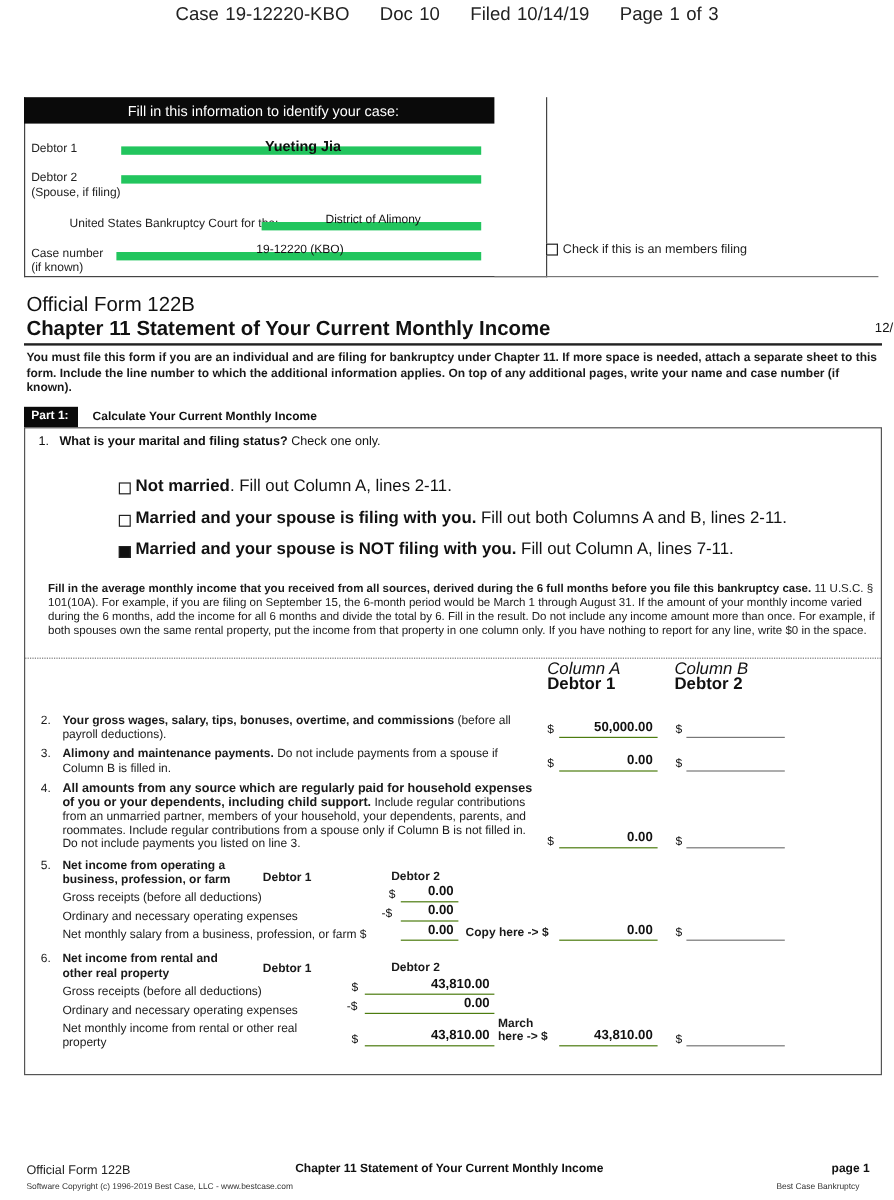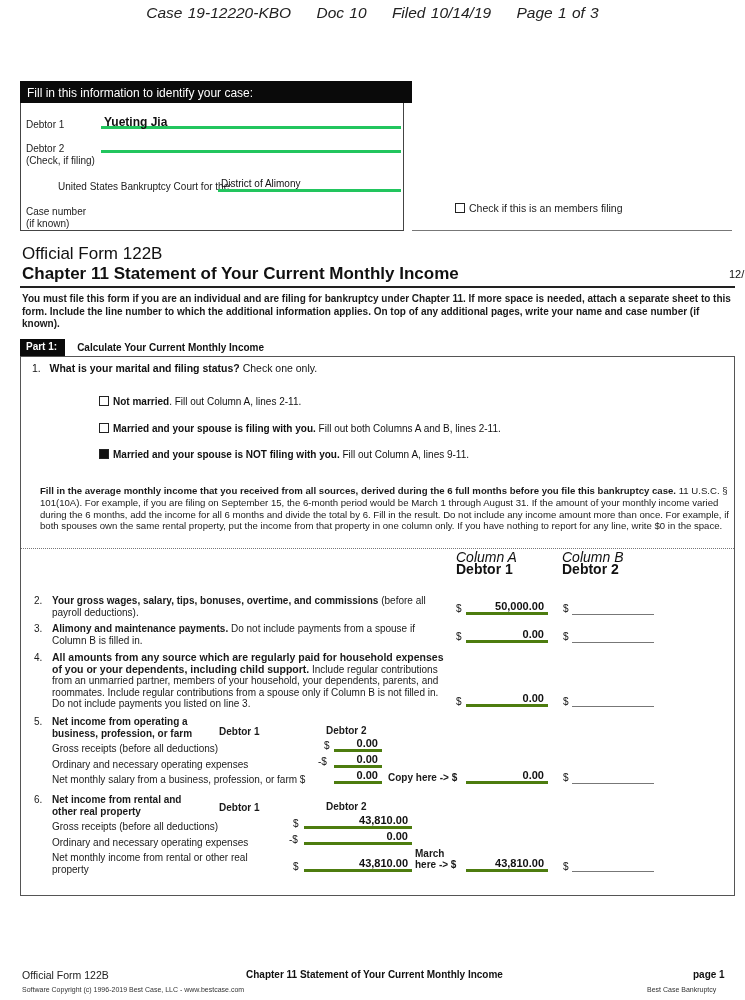--- a/index.html
+++ b/index.html
@@ -2,55 +2,55 @@
 <html><head>
 <meta charset="utf-8">
 <style>
   * { box-sizing: border-box; margin: 0; padding: 0; }
   html, body { width: 745px; height: 1000px; background: #fff; overflow: hidden; }
   body { font-family: "Liberation Sans", sans-serif; color: #111; position: relative; }
   .abs { position: absolute; }
   .b { font-weight: bold; }
   .it { font-style: italic; }
 
-  .case-header { top: 4px; left: 0; width: 745px; text-align: center; font-size: 15.5px; color: #222; word-spacing: 1px; font-style: italic; }
+  .case-header { top: 4px; left: 0; width: 745px; text-align: center; font-size: 15.5px; color: #222; word-spacing: 1px; }
   .case-header span { margin: 0 10px; }
 
-  .id-box { left: 20px; top: 81px; width: 384px; height: 150px; border: 1px solid #444; border-top: none; }
+  .id-box { left: 20px; top: 81px; width: 436px; height: 150px; border: 1px solid #444; border-top: none; text-align: center; }
   .id-box-title { position: absolute; left: -1px; top: 0; width: 392px; height: 22px; background: #0a0a0a; color: #fff; font-size: 12px; padding: 5px 0 0 7px; }
   .id-row { position: absolute; left: 5px; font-size: 10px; color: #222; }
-  .id-line { position: absolute; border-bottom: 3px solid #22c55e; height: 14px; font-size: 10px; }
+  .id-line { position: absolute; border-bottom: 7px solid #22c55e; height: 14px; font-size: 10px; }
   .amended { left: 455px; top: 202px; font-size: 10.5px; color: #222; display: flex; align-items: center; gap: 4px; }
   .chk { display: inline-block; width: 10px; height: 10px; border: 1px solid #222; background: #fff; }
   .chk.filled { background: #111; }
   .id-bottom-line { left: 412px; top: 230px; width: 320px; border-bottom: 1px solid #777; }
 
   .form-no { left: 22px; top: 244px; font-size: 17px; color: #111; }
   .form-title { left: 22px; top: 264px; font-size: 17px; font-weight: bold; color: #111; }
   .form-date { left: 729px; top: 268px; font-size: 11px; }
   .title-rule { left: 20px; top: 286px; width: 715px; border-bottom: 2px solid #222; }
   .intro { left: 22px; top: 293px; width: 710px; font-size: 10px; font-weight: bold; line-height: 12.5px; color: #1a1a1a; }
 
   .part-bar { left: 20px; top: 339px; height: 17px; display: flex; align-items: center; }
   .part-label { background: #0a0a0a; color: #fff; font-size: 10px; font-weight: bold; padding: 2px 8px 3px 6px; height: 17px; }
   .part-title { font-size: 10px; font-weight: bold; margin-left: 12px; }
   .part-box { left: 20px; top: 356px; width: 715px; height: 540px; border: 1px solid #555; }
 
   .q1 { left: 32px; top: 362px; font-size: 10.5px; }
-  .opt { left: 51px; font-size: 10px; display: flex; align-items: flex-start; gap: 4px; padding-left: 48px; }
+  .opt { left: 51px; font-size: 14px; display: flex; align-items: flex-end; gap: 4px; padding-left: 48px; }
 
   .instr { left: 40px; top: 485px; width: 692px; font-size: 9.6px; line-height: 11.8px; color: #1a1a1a; }
   .instr-rule { left: 21px; top: 548px; width: 713px; border-bottom: 1px dotted #777; }
 
   .colhead { font-size: 14px; line-height: 12px; }
 
   .line-item { font-size: 10px; line-height: 11.5px; color: #1a1a1a; }
   .num { position: absolute; left: -18px; }
   .dollar { font-size: 10px; }
-  .amt { font-size: 11px; font-weight: bold; text-align: right; border-bottom: 3px solid #4d7c0f; height: 15px; padding-right: 4px; }
+  .amt { font-size: 11px; font-weight: bold; text-align: right; border-bottom: 1px solid #4d7c0f; height: 15px; padding-right: 4px; }
   .amt.empty { border-bottom: 1px solid #777; }
   .sub { font-size: 10px; color: #1a1a1a; }
 
   .footer-form { left: 22px; top: 969px; font-size: 10.5px; color: #222; }
   .footer-title { left: 246px; top: 969px; font-size: 10px; font-weight: bold; }
   .footer-page { left: 693px; top: 969px; font-size: 10px; font-weight: bold; }
   .footer-copy { left: 22px; top: 986px; font-size: 7px; color: #333; }
   .footer-brand { left: 647px; top: 986px; font-size: 7px; color: #333; }
 </style>
 </head>
@@ -63,28 +63,29 @@
   <span>Page 1 of 3</span>
 </div>
 
 <div class="abs id-box">
   <div class="id-box-title">Fill in this information to identify your case:</div>
 
   <div class="id-row" style="top:38px;">Debtor 1</div>
   <div class="id-line" style="left:80px; top:34px; width:300px; font-size:12px; font-weight:bold; padding-left:3px;">Yueting Jia</div>
 
   <div class="id-row" style="top:62px;">Debtor 2</div>
-  <div class="id-row" style="top:74px;">(Check, if filing)</div>
+  <div class="id-row" style="top:74px;">(Spouse, if filing)</div>
   <div class="id-line" style="left:80px; top:58px; width:300px;"></div>
 
   <div class="id-row" style="top:100px;margin-left:32px;">United States Bankruptcy Court for the:</div>
   <div class="id-line" style="left:197px; top:97px; width:183px; padding-left:3px;">District of Alimony</div>
 
   <div class="id-row" style="top:125px;">Case number</div>
   <div class="id-row" style="top:137px;">(if known)</div>
+  <div class="id-line" style="left:76px; top:122px; width:304px; padding-left:2px;">19-12220 (KBO)</div>
 </div>
 
 <div class="abs amended">
   <span class="chk"></span>
   <span>Check if this is an members filing</span>
 </div>
 <div class="abs id-bottom-line"></div>
 
 <div class="abs form-no">Official Form 122B</div>
 <div class="abs form-title">Chapter 11 Statement of Your Current Monthly Income</div>
@@ -107,21 +108,21 @@
 <div class="abs opt" style="top:396px;">
   <span class="chk"></span>
   <span><span class="b">Not married</span><span>. Fill out Column A, lines 2-11.</span></span>
 </div>
 <div class="abs opt" style="top:423px;">
   <span class="chk"></span>
   <span><span class="b">Married and your spouse is filing with you.</span><span> Fill out both Columns A and B, lines 2-11.</span></span>
 </div>
 <div class="abs opt" style="top:449px;">
   <span class="chk filled"></span>
-  <span><span class="b">Married and your spouse is NOT filing with you.</span><span> Fill out Column A, lines 9-11.</span></span>
+  <span><span class="b">Married and your spouse is NOT filing with you.</span><span> Fill out Column A, lines 7-11.</span></span>
 </div>
 
 <div class="abs instr">
   <span class="b">Fill in the average monthly income that you received from all sources, derived during the 6 full months before you file this bankruptcy case.</span><span> 11 U.S.C. § 101(10A). For example, if you are filing on September 15, the 6-month period would be March 1 through August 31. If the amount of your monthly income varied during the 6 months, add the income for all 6 months and divide the total by 6. Fill in the result. Do not include any income amount more than once. For example, if both spouses own the same rental property, put the income from that property in one column only. If you have nothing to report for any line, write $0 in the space.</span>
 </div>
 <div class="abs instr-rule"></div>
 
 <div class="abs colhead" style="left:456px; top:551px;">
   <div class="it">Column A</div>
   <div class="b">Debtor 1</div>

